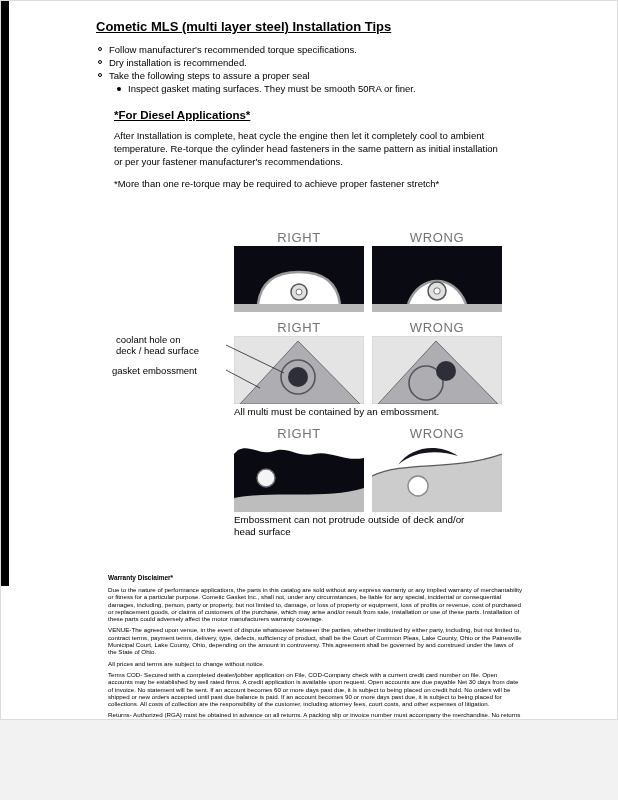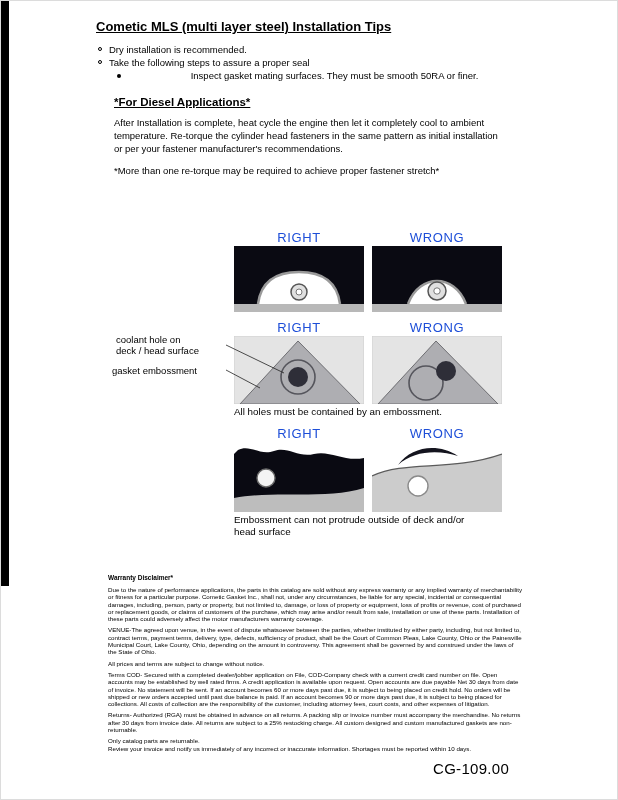--- a/index.html
+++ b/index.html
@@ -1,41 +1,41 @@
 <!DOCTYPE html>
 <html><head>
 <meta charset="utf-8">
 <style>
   * { margin:0; padding:0; box-sizing:border-box; }
   html, body { background:#f2f2f2; }
   .page {
-    position:relative; width:618px; height:800px; margin:0 auto;
+    position:relative; width:618px; height:720px; margin:0 auto;
     background:#ffffff; border:1px solid #dcdcdc;
     font-family:"Liberation Sans", sans-serif; color:#000;
     overflow:hidden;
   }
   .left-bar { position:absolute; left:0; top:0; width:8px; height:585px; background:#000; }
 
   
   .top-content { position:absolute; left:95px; top:18px; width:445px; }
   .title { font-size:13px; font-weight:bold; text-decoration:underline; margin-bottom:9px; }
   .tips { list-style:none; margin-left:2px; }
   .tip { position:relative; font-size:9.5px; line-height:13px; padding-left:11px; }
   .tip .marker { position:absolute; left:0; top:4px; width:4px; height:4px;
                  border:1px solid #000; border-radius:50%; background:transparent; }
-  .tip.sub { margin-left:19px;text-align:center; }
+  .tip.sub { margin-left:19px; }
   .tip.sub .marker { background:#000; border:none; width:4px; height:4px; top:4.5px; }
   .diesel-heading { font-size:11.5px; font-weight:bold; margin:14px 0 8px 18px;text-decoration:underline; }
   .para { font-size:9.5px; line-height:13px; margin:0 0 9px 18px; width:392px; }
 
   
   .diagrams { position:absolute; left:233px; top:229px; width:268px; }
   .diag-row { margin-bottom:8px; position:relative; }
   .diag-headers { display:flex; gap:8px; margin-bottom:1px; }
-  .diag-headers .hdr { width:130px; text-align:center; font-size:13px; letter-spacing:0.6px; color:#1d4ed8; line-height:15px; }
+  .diag-headers .hdr { width:130px; text-align:center; font-size:13px; letter-spacing:0.6px; color:#737373; line-height:15px; }
   .diag-images { display:flex; gap:8px; }
   .diag-images svg { display:block; }
   .caption { font-size:9.8px; margin-top:2px; line-height:12px; }
   .row3 .caption { width:235px; }
   .callout { position:absolute; font-size:9.5px; line-height:11px; text-align:left; }
   .c1 { left:-118px; top:14px; width:110px; }
   .c2 { left:-122px; top:45px; width:114px; }
   .callout-lines { position:absolute; left:-120px; top:10px; pointer-events:none; }
 
   
@@ -49,20 +49,24 @@
 </head>
 <body>
 
 <div class="page">
   <div class="left-bar"></div>
 
   <div class="top-content">
     <h1 class="title">Cometic MLS (multi layer steel) Installation Tips</h1>
 
     <ul class="tips">
+      <li class="tip">
+        <span class="marker"></span>
+        <span>Follow manufacturer's recommended torque specifications.</span>
+      </li>
       <li class="tip">
         <span class="marker"></span>
         <span>Dry installation is recommended.</span>
       </li>
       <li class="tip">
         <span class="marker"></span>
         <span>Take the following steps to assure a proper seal</span>
       </li>
       <li class="tip sub">
         <span class="marker"></span>
@@ -114,21 +118,21 @@
           <circle cx="64" cy="41" r="17" fill="none" stroke="#55555c" stroke-width="1.6"></circle>
           <circle cx="64" cy="41" r="10" fill="#2e2e38"></circle>
         </svg>
         <svg width="130" height="68" viewBox="0 0 130 68">
           <rect width="130" height="68" fill="#e4e4e4" stroke="#cfcfcf"></rect>
           <path d="M6,68 L64,5 L126,68 Z" fill="#aeaeb2" stroke="#6e6e72" stroke-width="1"></path>
           <circle cx="54" cy="47" r="17" fill="none" stroke="#55555c" stroke-width="1.6"></circle>
           <circle cx="74" cy="35" r="10" fill="#2e2e38"></circle>
         </svg>
       </div>
-      <div class="caption">All holes must be contained by an embossment.</div>
+      <div class="caption">All multi must be contained by an embossment.</div>
 
       <div class="callout c1">
         <div>coolant hole on</div>
         <div>deck / head surface</div>
       </div>
       <div class="callout c2">gasket embossment</div>
       <svg class="callout-lines" width="180" height="70" viewBox="0 0 180 70">
         <line x1="112" y1="15" x2="170" y2="43" stroke="#222" stroke-width="0.8"></line>
         <line x1="112" y1="40" x2="146" y2="58" stroke="#222" stroke-width="0.8"></line>
       </svg>

